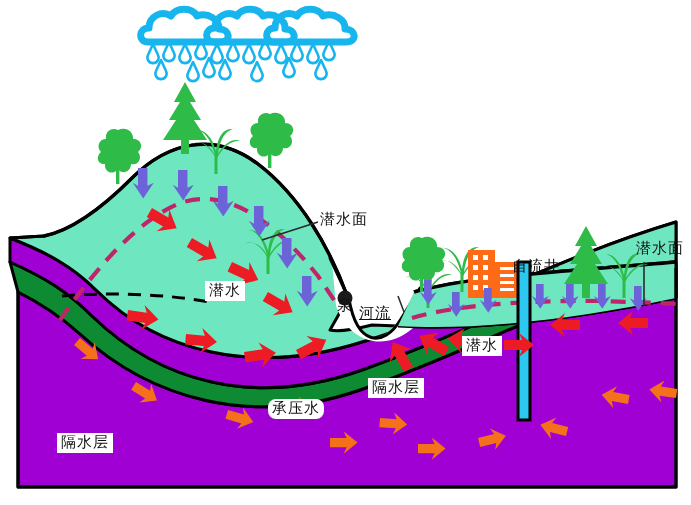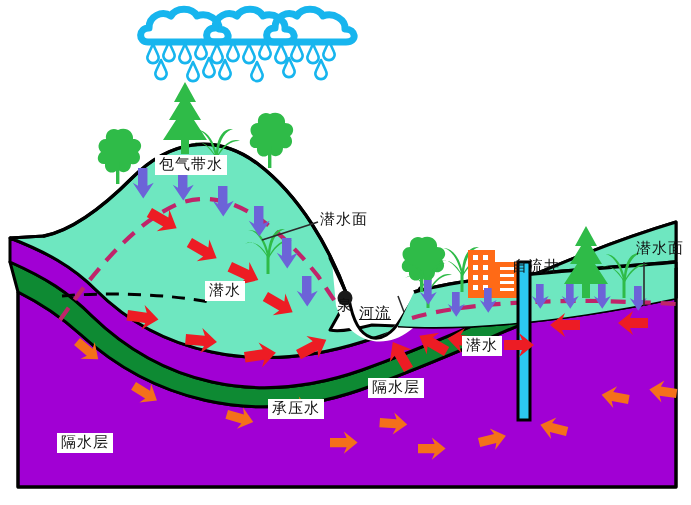--- a/index.html
+++ b/index.html
@@ -318,35 +318,34 @@
     </g>
 
     <g stroke="#2A2A2A" stroke-width="1.6" fill="none">
       <line x1="262" y1="240" x2="318" y2="222"></line>
       <line x1="398" y1="296" x2="404" y2="312"></line>
       <line x1="644" y1="262" x2="644" y2="306"></line>
     </g>
 
   </svg>
 
-  <div class="lbl" style="left:155px;top:155px;">包气带水</div>
 
   <div class="lbl nb" style="left:320px;top:211px;">潜水面</div>
 
   <div class="lbl" style="left:205px;top:281px;">潜水</div>
 
   <div class="lbl nb" style="left:337px;top:297px;">泉</div>
 
   <div class="lbl nb" style="left:359px;top:305px;text-decoration:underline;">河流</div>
 
   <div class="lbl nb" style="left:512px;top:258px;">自流井</div>
 
   <div class="lbl nb" style="left:636px;top:240px;">潜水面</div>
 
   <div class="lbl" style="left:462px;top:336px;">潜水</div>
 
   <div class="lbl" style="left:368px;top:378px;">隔水层</div>
 
-  <div class="lbl" style="left:268px;top:399px;">承压水</div>
+  <div class="lbl" style="left:268px;top:399px;border-radius:8px;">承压水</div>
 
   <div class="lbl" style="left:57px;top:433px;">隔水层</div>
 
 </div>
 
 </body></html>

